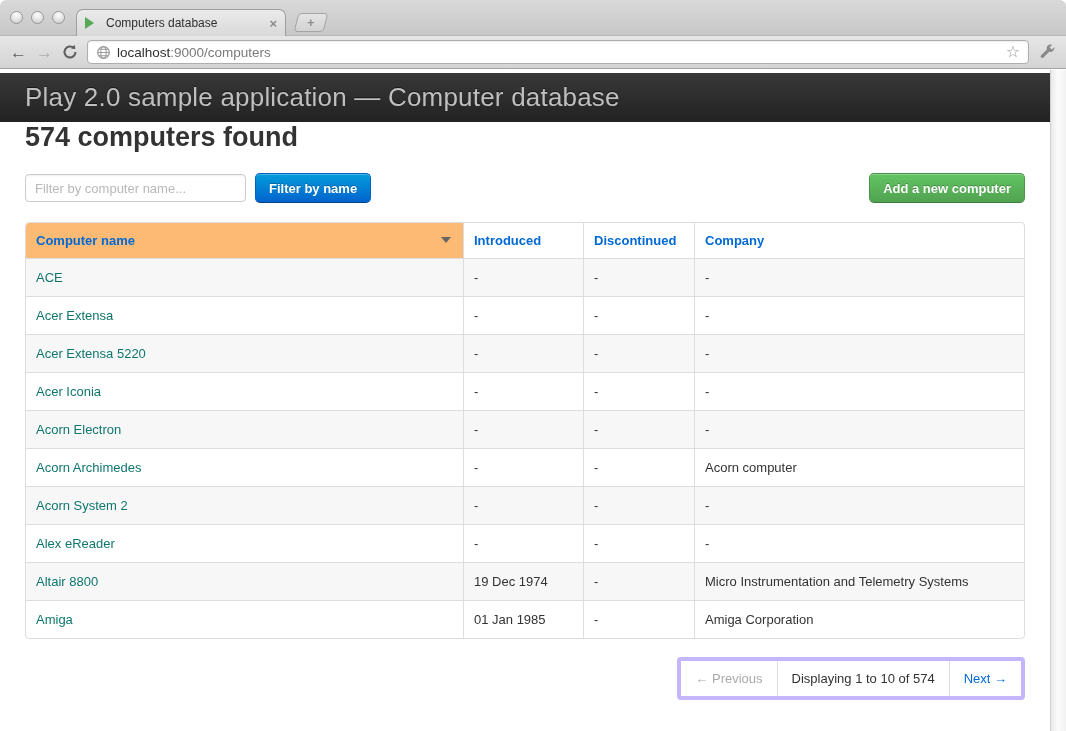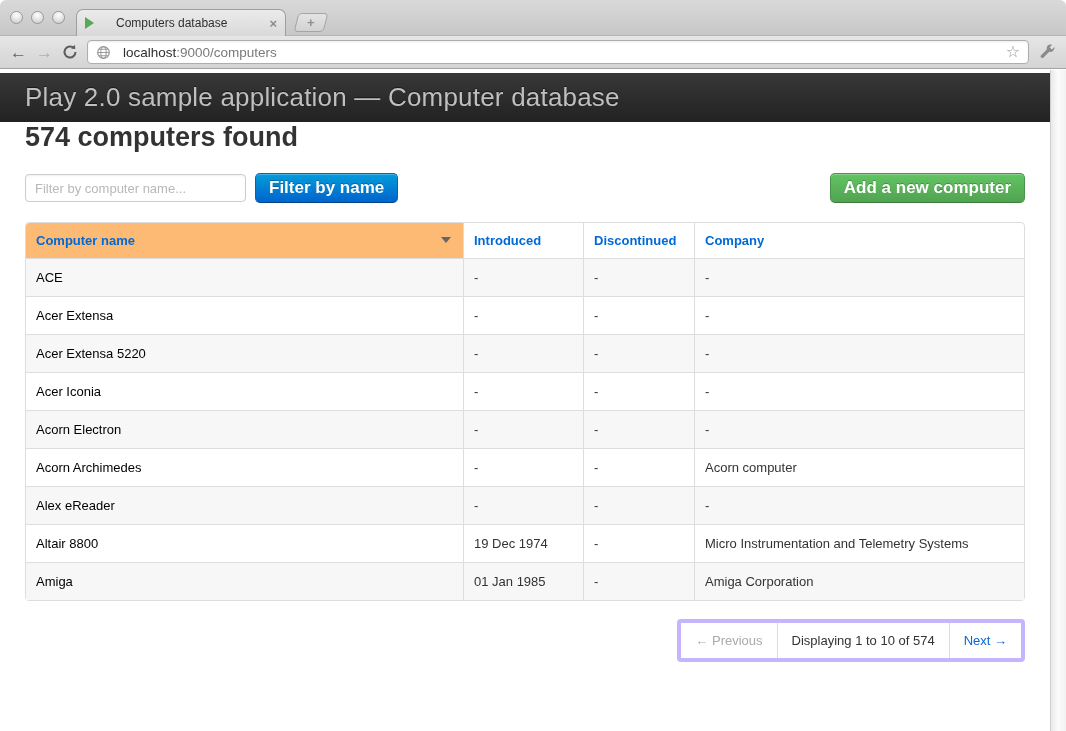--- a/index.html
+++ b/index.html
@@ -8,72 +8,72 @@
 
   .window { position: relative; width: 1066px; height: 731px; }
 
   
   .tabstrip { position: relative; height: 36px; background: linear-gradient(#d9d9d9, #c7c7c7); border-radius: 6px 6px 0 0; border-bottom: 1px solid #b5b5b5; }
   .traffic-lights { position: absolute; left: 10px; top: 11px; display: flex; gap: 8px; }
   .traffic-light { width: 13px; height: 13px; border-radius: 50%; border: 1px solid #979797;
       background: radial-gradient(circle at 50% 30%, #fdfdfd, #c9c9c9); box-shadow: inset 0 1px 1px rgba(255,255,255,.7); }
   .tab { position: absolute; left: 76px; bottom: -1px; width: 210px; height: 27px;
       background: linear-gradient(#ebebeb, #d9d9d9); border: 1px solid #9e9e9e; border-bottom: none;
-      border-radius: 7px 7px 0 0; display: flex; align-items: center; padding: 0 8px; gap: 22px; }
+      border-radius: 7px 7px 0 0; display: flex; align-items: center; padding: 0 8px; gap: 12px; }
   .favicon-play { width: 0; height: 0; border-left: 9px solid #57a957; border-top: 6px solid transparent; border-bottom: 6px solid transparent; }
   .tab-title { font-size: 12px; color: #2f2f2f; flex: 1; white-space: nowrap; overflow: hidden; }
   .tab-close { color: #8a8a8a; font-size: 13px; font-weight: bold; line-height: 1; cursor: default; }
   .newtab-btn { position: absolute; left: 296px; bottom: 3px; width: 30px; height: 19px;
       background: linear-gradient(#e4e4e4, #d2d2d2); border: 1px solid #a5a5a5; border-radius: 4px;
       transform: skewX(-14deg); display: flex; align-items: center; justify-content: center; }
   .newtab-btn span { transform: skewX(14deg); color: #8f8f8f; font-size: 13px; font-weight: bold; line-height: 1; }
 
   .toolbar { height: 33px; background: linear-gradient(#e6e6e6, #d4d4d4); border-bottom: 1px solid #a3a3a3;
       display: flex; align-items: center; padding: 0 10px; gap: 9px; }
   .nav-glyph { font-size: 17px; line-height: 1; font-weight: bold; }
   .back { color: #5c5c5c; }
   .forward { color: #adadad; }
   .omnibox { flex: 1; height: 24px; background: #fff; border: 1px solid #aeaeae; border-radius: 4px;
-      display: flex; align-items: center; padding: 0 8px; gap: 12px; box-shadow: inset 0 1px 2px rgba(0,0,0,.08); }
+      display: flex; align-items: center; padding: 0 8px; gap: 6px; box-shadow: inset 0 1px 2px rgba(0,0,0,.08); }
   .url { font-size: 13.5px; flex: 1; white-space: nowrap; overflow: hidden; }
   .url .host { color: #303030; }
   .url .path { color: #7a7a7a; }
   .star { color: #9a9a9a; font-size: 16px; line-height: 1; }
 
   
   .content { position: absolute; top: 70px; left: 0; right: 16px; bottom: 0; background: #fff; overflow: hidden; }
   .scrollbar-track { position: absolute; top: 70px; right: 0; bottom: 0; width: 16px;
       background: linear-gradient(to right, #e9e9e9, #fbfbfb 45%, #f2f2f2); border-left: 1px solid #cfcfcf; }
 
   .appheader { margin-top: 3px; height: 49px; background: linear-gradient(#383838, #222);
       display: flex; align-items: center; padding: 0 25px; }
   .appheader span { color: #bfbfbf; font-size: 26px; letter-spacing: .2px; text-shadow: 0 -1px 0 rgba(0,0,0,.5); }
 
   h1.page-title { margin: 0 25px 0; font-size: 27px; font-weight: bold; color: #333; }
 
   .controls { margin: 20px 25px 0; display: flex; align-items: center; justify-content: flex-end; }
   .filter-input { width: 221px; height: 28px; border: 1px solid #ccc; border-radius: 4px; padding: 0 9px;
       font-size: 13px; font-family: inherit; color: #555; box-shadow: inset 0 1px 2px rgba(0,0,0,.06); }
   .filter-input::placeholder { color: #b8b8b8; }
-  .btn { height: 30px; padding: 0 13px; border-radius: 5px; font-size: 17px; font-weight: bold; color: #fff;
+  .btn { height: 30px; padding: 0 13px; border-radius: 5px; font-size: 13px; font-weight: bold; color: #fff;
       text-shadow: 0 -1px 0 rgba(0,0,0,.25); cursor: pointer; font-family: inherit; }
   .btn-primary { margin-left: 9px; background: linear-gradient(#049cdb, #0064cd); border: 1px solid #0062c4; border-bottom-color: #00438a; box-shadow: inset 0 1px 0 rgba(255,255,255,.25); }
   .btn-success { margin-left: auto; background: linear-gradient(#62c462, #51a351); border: 1px solid #4a934a; border-bottom-color: #3d7c3d; box-shadow: inset 0 1px 0 rgba(255,255,255,.25); }
 
   table.computers { margin: 19px 25px 0; width: 1000px; border: 1px solid #ddd; border-radius: 4px;
       border-spacing: 0; font-size: 13px; }
   th, td { text-align: left; vertical-align: middle; }
   th { padding: 10px; font-weight: bold; color: #0069d6; font-size: 13px; }
   th + th, td + td { border-left: 1px solid #ddd; }
   td { padding: 11px 10px; border-top: 1px solid #ddd; color: #333; line-height: 15px; }
   tbody tr:nth-child(odd) { background: #f7f7f7; }
   th.sorted { background: #fdba74; border-radius: 4px 0 0 0; position: relative; }
   .sort-caret { position: absolute; right: 12px; top: 14px; width: 0; height: 0;
       border-left: 5px solid transparent; border-right: 5px solid transparent; border-top: 6px solid #666; }
-  td a { color: #000000; text-decoration: none; text-align: center; }
+  td a { color: #0f766e; text-decoration: none; text-align: center; }
   td.empty-cell, td.plain-cell { color: #333; }
   col.c-name { width: 437px; } col.c-intro { width: 120px; } col.c-disc { width: 111px; }
 
   .pager-row { margin: 18px 25px 0; display: flex; justify-content: flex-end; }
   .pager-group { display: inline-flex; border: 4px solid #c4b5fd; border-radius: 4px; overflow: hidden; background: #fff; }
   .pager-item { padding: 10px 14px; font-size: 13px; white-space: nowrap; }
   .pager-item + .pager-item { border-left: 1px solid #ddd; }
   .pager-prev { color: #aaa; }
   .pager-status { color: #333; text-align: right; }
   .pager-next { color: #0069d6; text-decoration: none; cursor: pointer; }
@@ -190,20 +190,26 @@
             <td class="empty-cell">-</td>
             <td class="empty-cell">-</td>
           </tr>
           <tr>
             <td><a href="#">Acorn Archimedes</a></td>
             <td class="empty-cell">-</td>
             <td class="empty-cell">-</td>
             <td class="plain-cell">Acorn computer</td>
           </tr>
           <tr>
+            <td><a href="#">Acorn System 2</a></td>
+            <td class="empty-cell">-</td>
+            <td class="empty-cell">-</td>
+            <td class="empty-cell">-</td>
+          </tr>
+          <tr>
             <td><a href="#">Alex eReader</a></td>
             <td class="empty-cell">-</td>
             <td class="empty-cell">-</td>
             <td class="empty-cell">-</td>
           </tr>
           <tr>
             <td><a href="#">Altair 8800</a></td>
             <td class="plain-cell">19 Dec 1974</td>
             <td class="empty-cell">-</td>
             <td class="plain-cell">Micro Instrumentation and Telemetry Systems</td>

